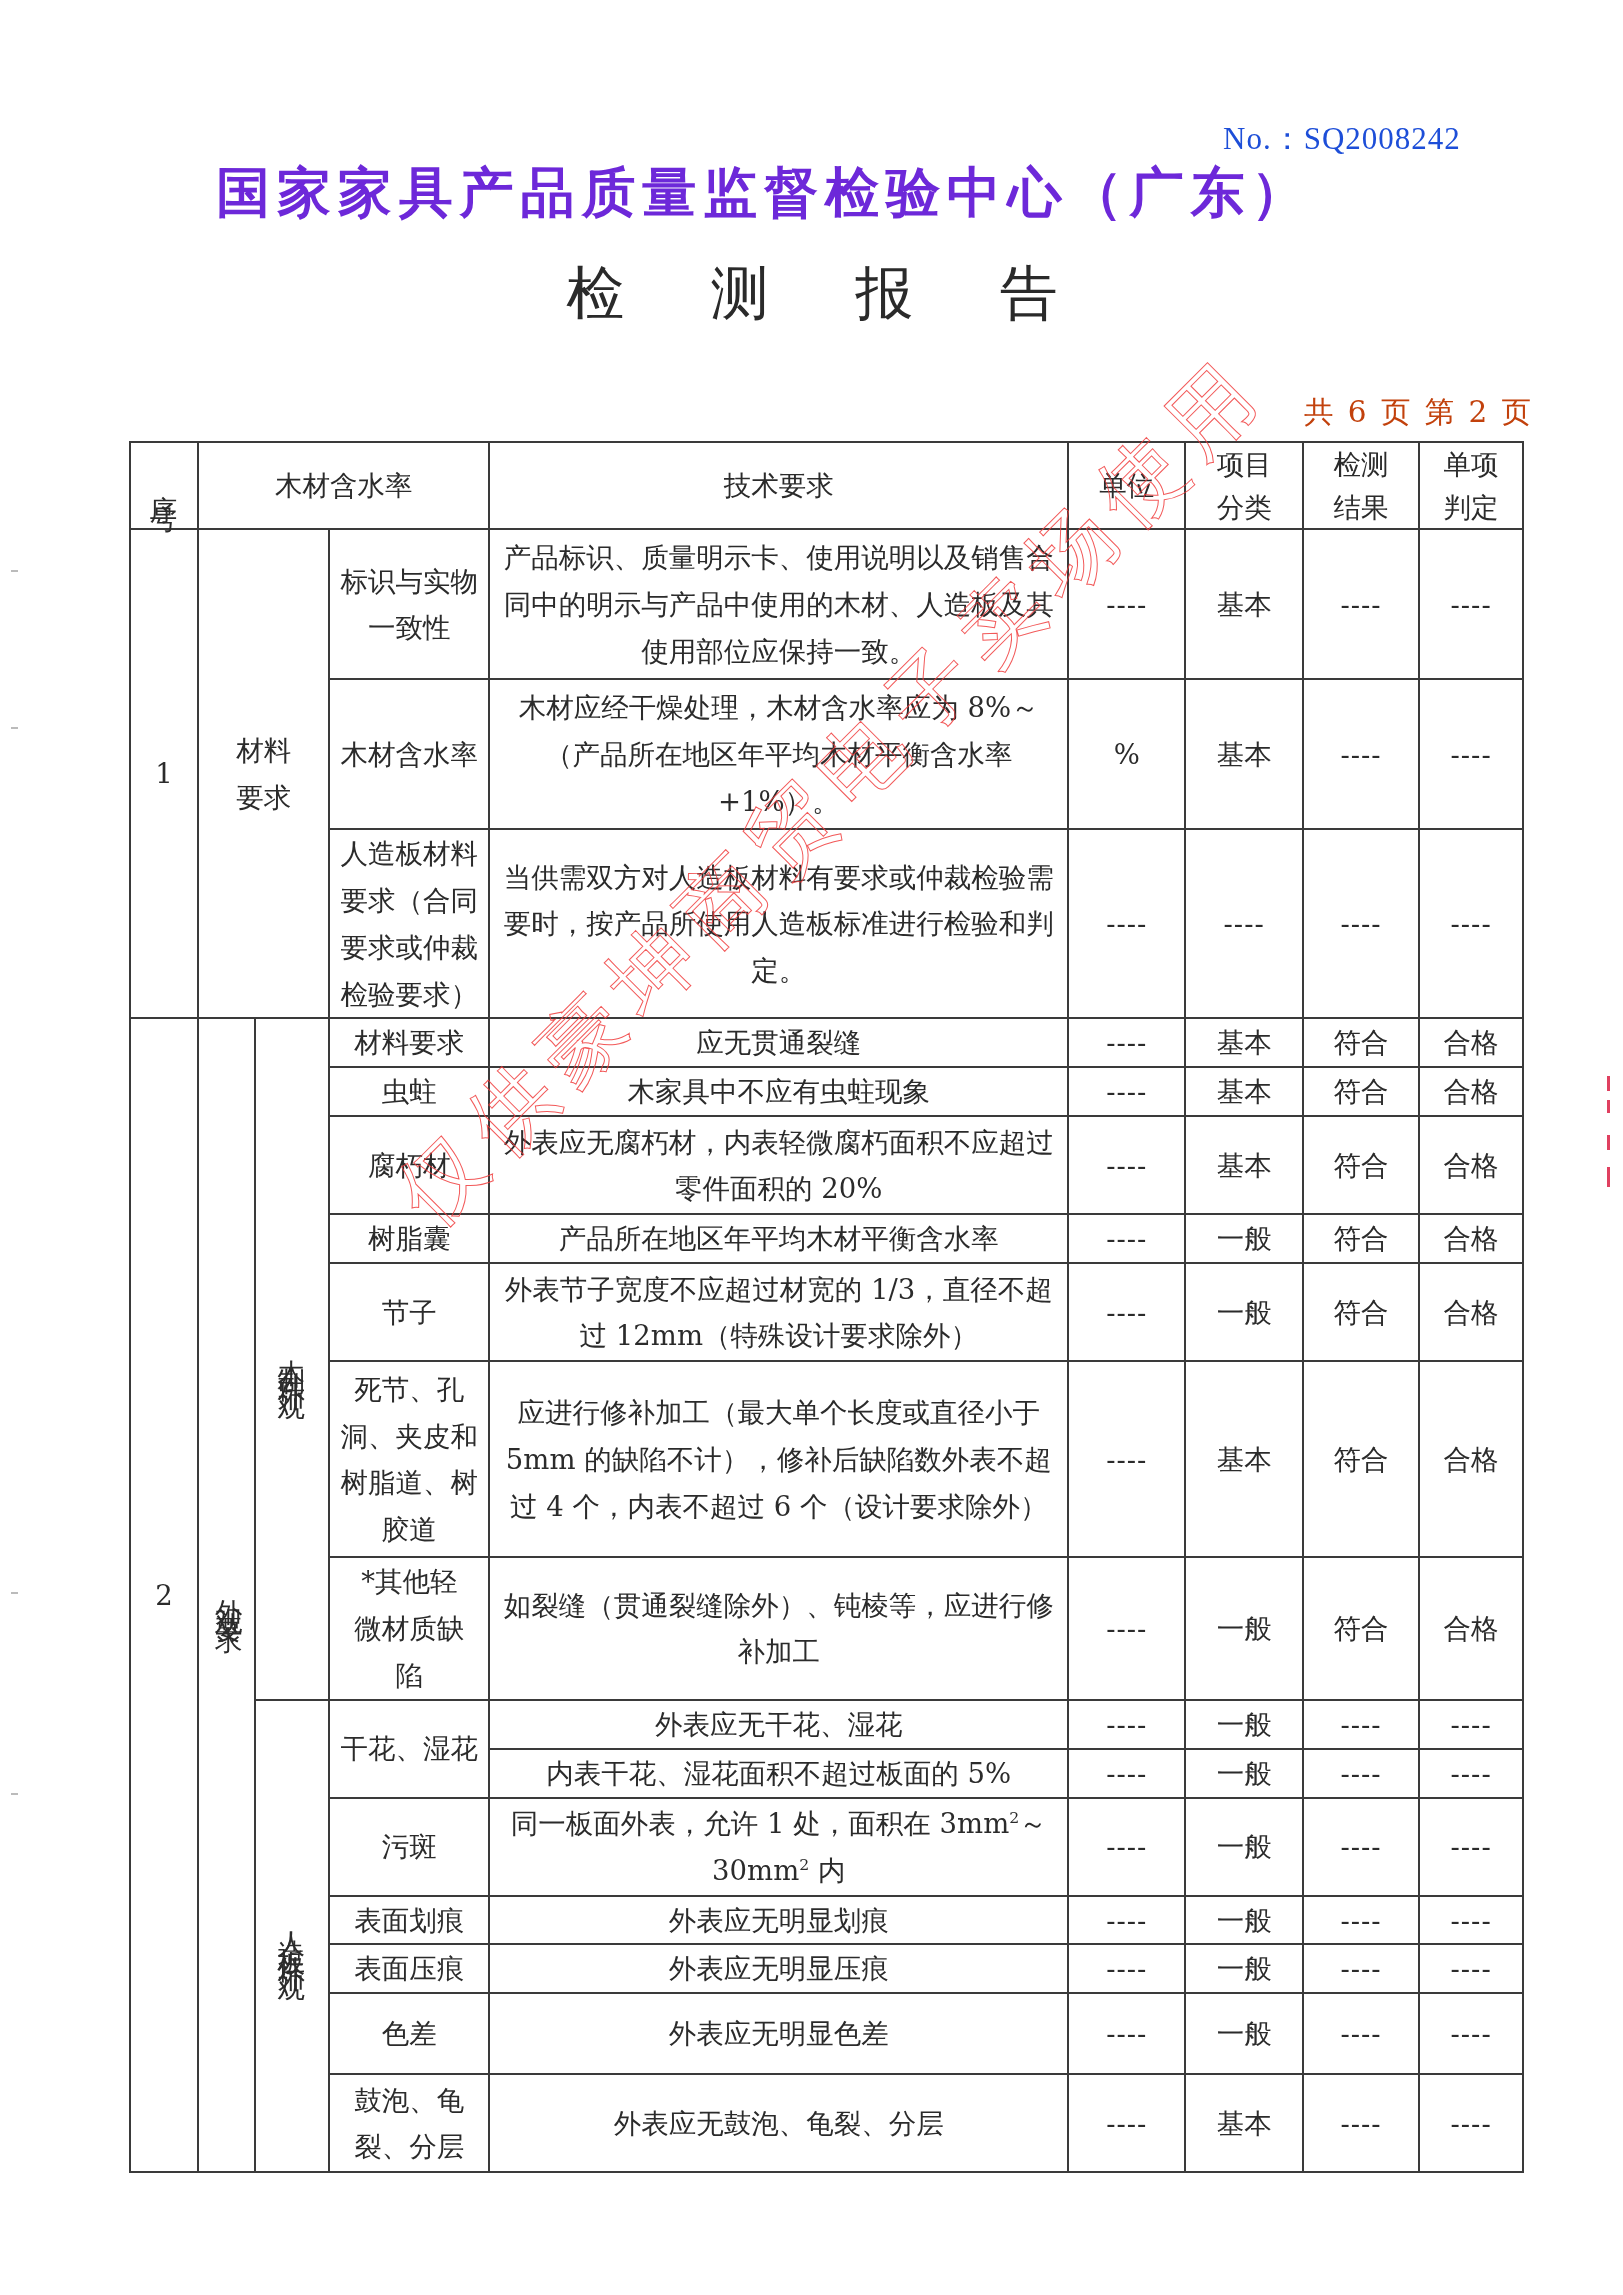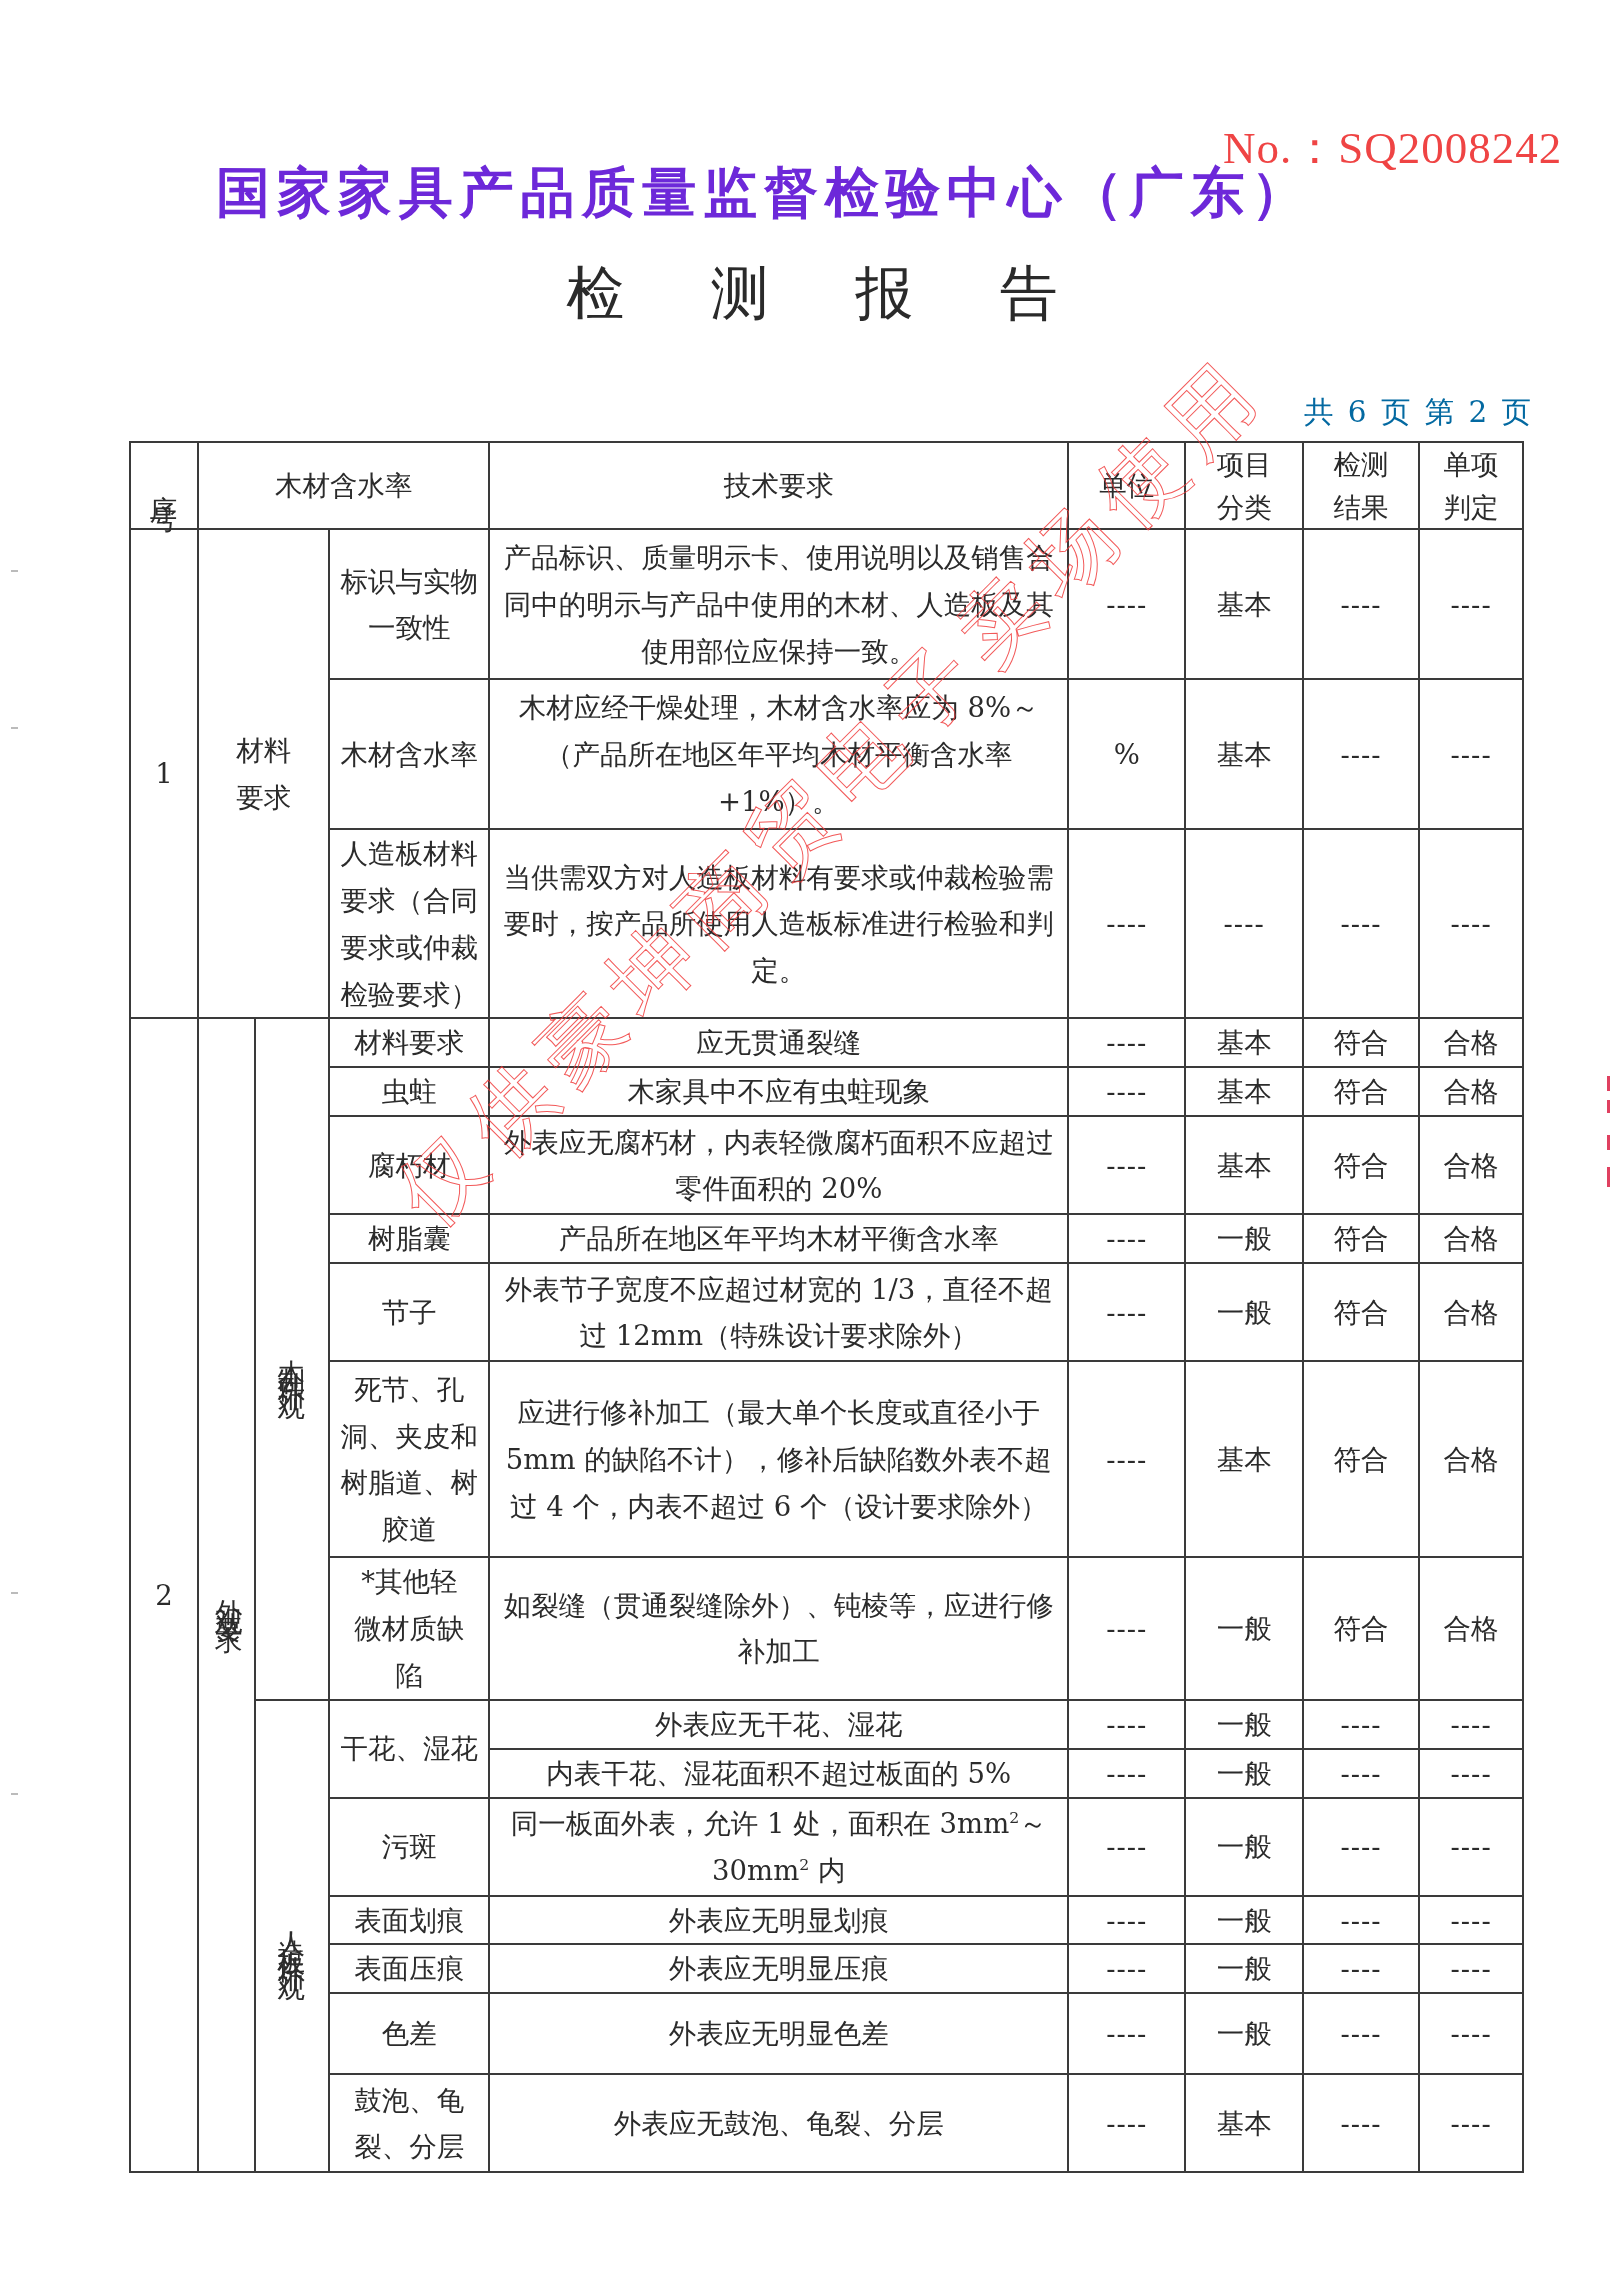--- a/index.html
+++ b/index.html
@@ -1,24 +1,24 @@
 <!DOCTYPE html>
 <html style="font-size:7.9px"><head>
 <meta charset="utf-8">
 <style>
   html, body { margin:0; padding:0; background:#ffffff; }
   body { width:1624px; height:2295px; position:relative; overflow:hidden;
          font-family:"DejaVu Serif","Liberation Serif",serif; color:#2b2b2b; }
   .report-no { position:absolute; left:1223px; top:118px; font-family:"Liberation Serif","DejaVu Serif",serif;
-               font-size:45px; letter-spacing:1px; color:#ef4444; }
+               font-size:31px; letter-spacing:1px; color:#1d4ed8; }
   .org-title { position:absolute; left:216px; top:157px; width:1218px; font-size:54px; font-weight:bold;
                letter-spacing:6.9px; color:#6d28d9; white-space:nowrap; }
   .doc-title { position:absolute; left:0; top:255px; width:1624px; text-align:center; font-size:58px;
                letter-spacing:34px; color:#2a2a2a; padding-left:34px; box-sizing:border-box; }
-  .page-info { position:absolute; right:93px; top:393px; font-size:29.5px; color:#0369a1; word-spacing:4.9px; }
+  .page-info { position:absolute; right:93px; top:393px; font-size:29.5px; color:#c2410c; word-spacing:4.9px; }
 
   table.report { position:absolute; left:129px; top:441px; border-collapse:collapse; table-layout:fixed;
                  width:1395px; font-size:27.5px; }
   table.report td, table.report th { border:2.5px solid #3a3a3a; padding:0 6.9px; vertical-align:middle;
                  line-height:1.7; font-weight:normal; }
   table.report th { text-align:center; }
   .c { text-align:center; }
   .l { text-align:center; }
   .vert { writing-mode:vertical-rl; text-orientation:upright; letter-spacing:8.8px; margin:auto; }
   .cellv { text-align:center; }

